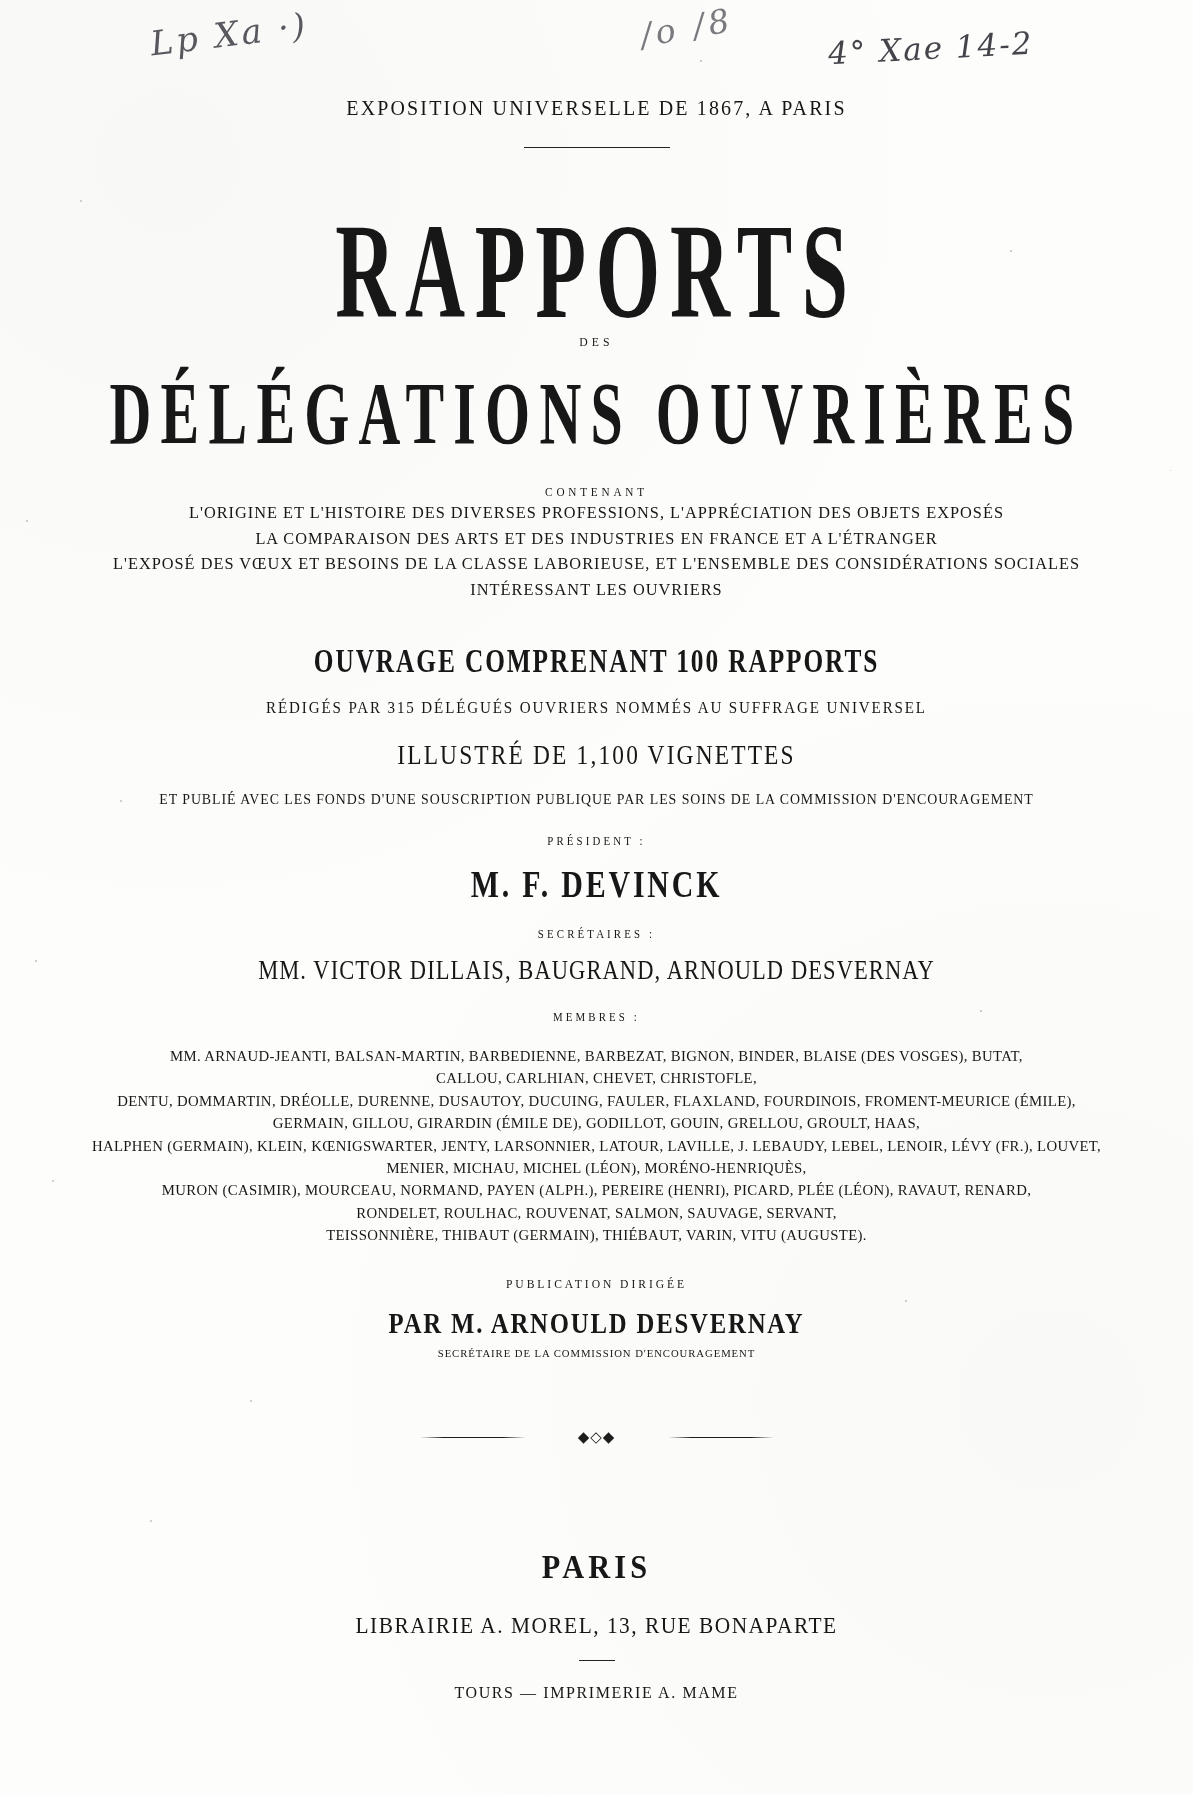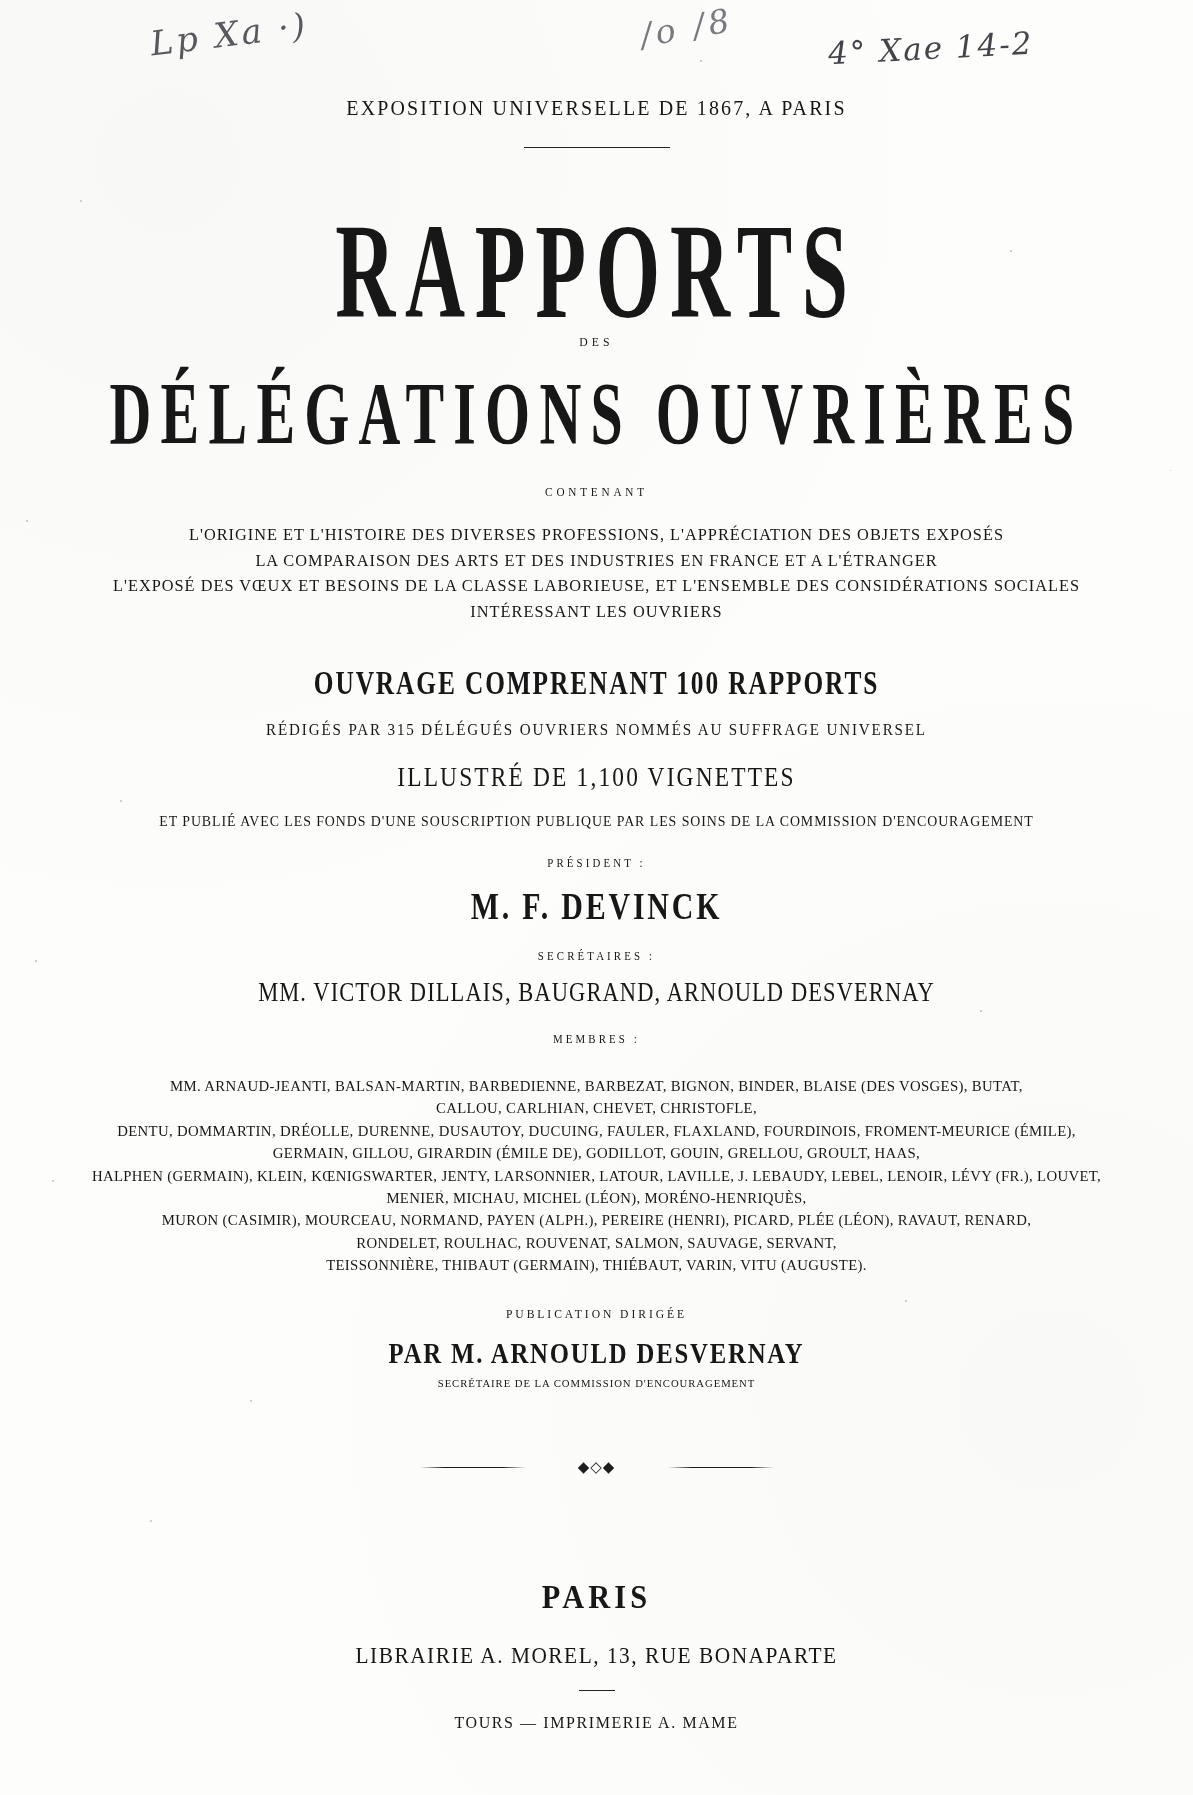--- a/index.html
+++ b/index.html
@@ -122,21 +122,20 @@
 
   .t-contenant {
     margin-top: 46px;
     font-size: 12.5px;
     letter-spacing: 4.2px;
     transform: scaleX(0.9);
   }
 
   
   .desc {
-    margin-top: 22px;
   }
   .desc div {
     font-size: 17.2px;
     letter-spacing: 1.05px;
     line-height: 25.5px;
     white-space: nowrap;
     transform: scaleX(0.95);
   }
 
   
@@ -195,21 +194,21 @@
     margin-top: 14px;
     font-size: 25px;
     letter-spacing: 1.2px;
     white-space: nowrap;
     transform: scaleX(0.90) scaleY(1.06);
     transform-origin: center top;
   }
 
   
   .members {
-    margin-top: 28px;
+    margin-top: 20px;
   }
   .members div {
     font-size: 15.4px;
     letter-spacing: 0.35px;
     line-height: 22.4px;
     white-space: nowrap;
     transform: scaleX(0.96);
   }
 
   .pub-dirigee {

